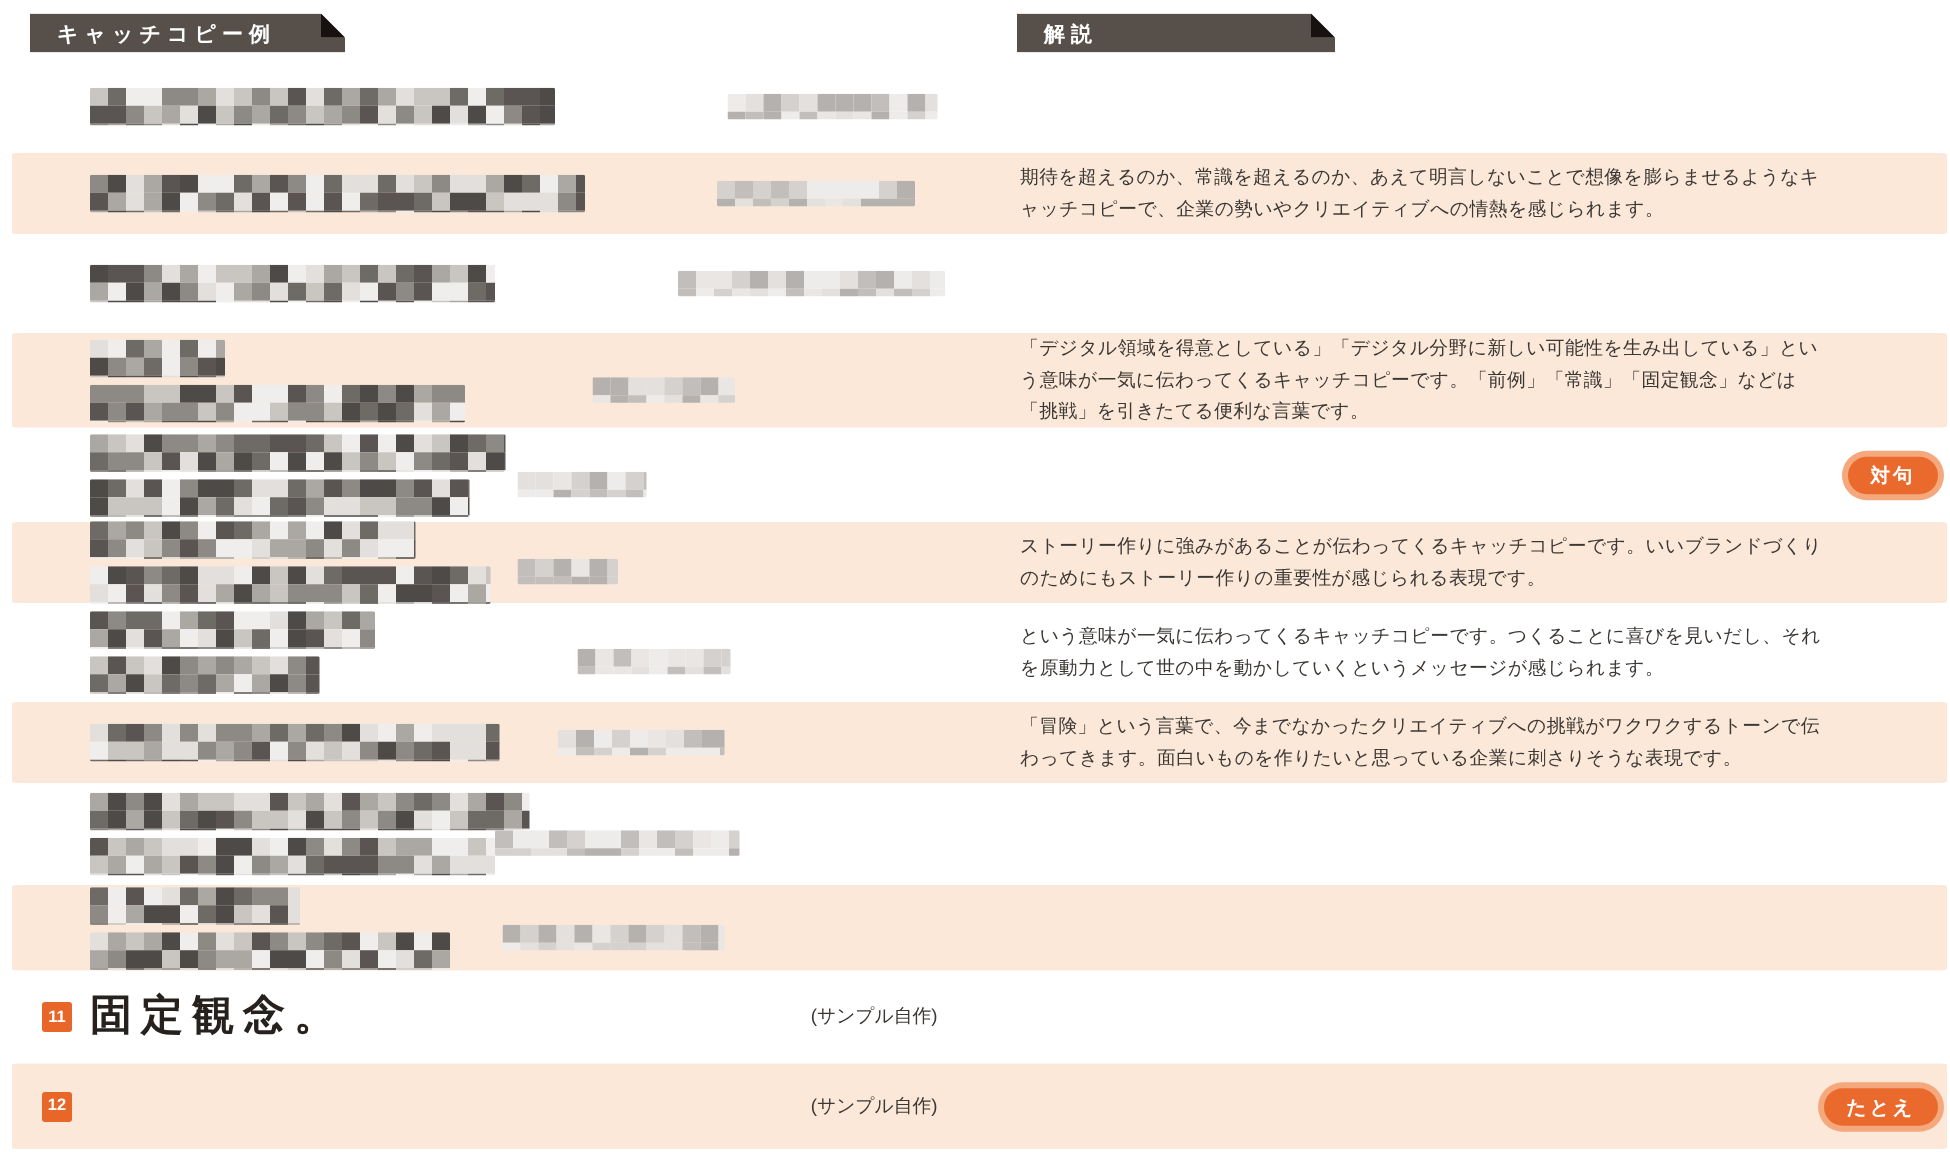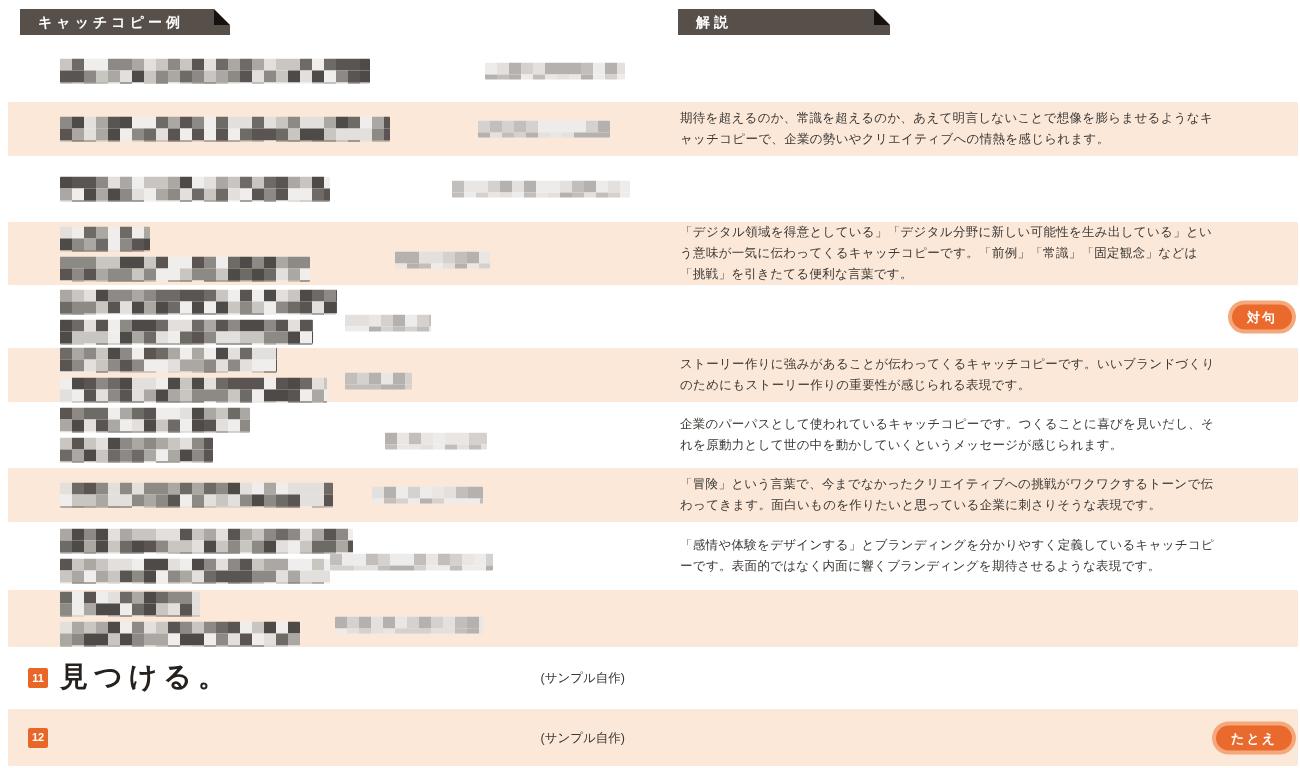--- a/index.html
+++ b/index.html
@@ -1011,21 +1011,21 @@
           <i style="left:24px;top:12px;width:12px;height:12px;background:#e9e6e4"></i>
           <i style="left:36px;top:12px;width:12px;height:12px;background:#e3e0dd"></i>
           <i style="left:48px;top:12px;width:12px;height:12px;background:#eeecea"></i>
           <i style="left:60px;top:12px;width:12px;height:12px;background:#c2bebb"></i>
           <i style="left:72px;top:12px;width:12px;height:12px;background:#e3e0dd"></i>
           <i style="left:84px;top:12px;width:12px;height:12px;background:#c2bebb"></i>
           <i style="left:96px;top:12px;width:12px;height:12px;background:#e3e0dd"></i>
         </span>
     </div>
     <div class="cell-right">
-      <p class="exp">企業のパーパスとして使われているキャッチコピーです。つくることに喜びを見いだし、それを原動力として世の中を動かしていくというメッセージが感じられます。</p>
+      <p class="exp">という意味が一気に伝わってくるキャッチコピーです。つくることに喜びを見いだし、それを原動力として世の中を動かしていくというメッセージが感じられます。</p>
 
     </div>
   </div>
     <div class="row stripe" style="min-height: 60px;">
     <div class="cell-left">
       
       <span class="numsq mosaic"></span>
       
       <div class="lines">
           <div class="mline mosaic" style="width: 273px;">
@@ -1309,24 +1309,20 @@
           <i style="left:72px;top:12px;width:12px;height:12px;background:#b5b1ae"></i>
           <i style="left:84px;top:12px;width:12px;height:12px;background:#d4d1ce"></i>
           <i style="left:96px;top:12px;width:12px;height:12px;background:#eeecea"></i>
           <i style="left:108px;top:12px;width:12px;height:12px;background:#eeecea"></i>
           <i style="left:120px;top:12px;width:12px;height:12px;background:#c2bebb"></i>
           <i style="left:132px;top:12px;width:12px;height:12px;background:#eeecea"></i>
           <i style="left:144px;top:12px;width:12px;height:12px;background:#eeecea"></i>
           <i style="left:156px;top:12px;width:12px;height:12px;background:#b5b1ae"></i>
         </span>
     </div>
-    <div class="cell-right">
-      <p class="exp">「感情や体験をデザインする」とブランディングを分かりやすく定義しているキャッチコピーです。表面的ではなく内面に響くブランディングを期待させるような表現です。</p>
-
-    </div>
   </div>
     <div class="row stripe" style="min-height: 63px;">
     <div class="cell-left">
       
       <span class="numsq mosaic"></span>
       
       <div class="lines">
           <div class="mline mosaic" style="width: 140px;">
             <i style="left:0px;top:0px;width:12px;height:12px;background:#6e6a66"></i>
             <i style="left:12px;top:0px;width:12px;height:12px;background:#f0eeec"></i>
@@ -1456,21 +1452,21 @@
           <i style="left:120px;top:12px;width:12px;height:12px;background:#c2bebb"></i>
           <i style="left:132px;top:12px;width:12px;height:12px;background:#b5b1ae"></i>
           <i style="left:144px;top:12px;width:12px;height:12px;background:#e9e6e4"></i>
         </span>
     </div>
   </div>
     <div class="row" style="min-height: 56px;">
     <div class="cell-left">
       <span class="numsq solid">11</span>
 
-      <div class="copyline" style="left: 52px;">見つける。</div>
+      <div class="copyline" style="left: 52px;">固定観念。</div>
 
       <span class="attr-text">(サンプル自作)</span>
 
     </div>
   </div>
     <div class="row stripe" style="min-height: 63px;">
     <div class="cell-left">
       <span class="numsq solid">12</span>
 
 

